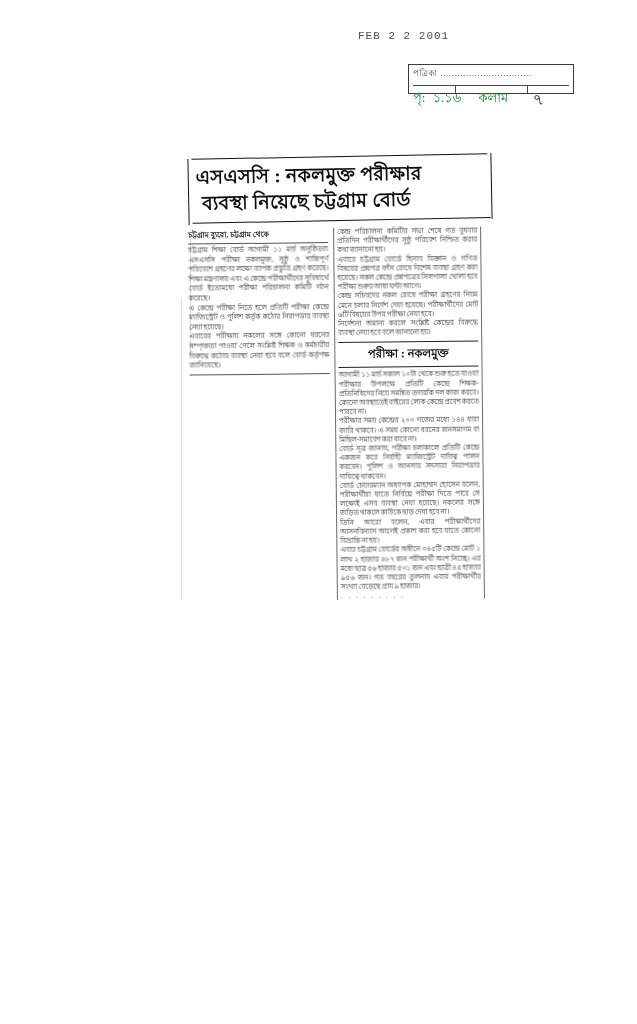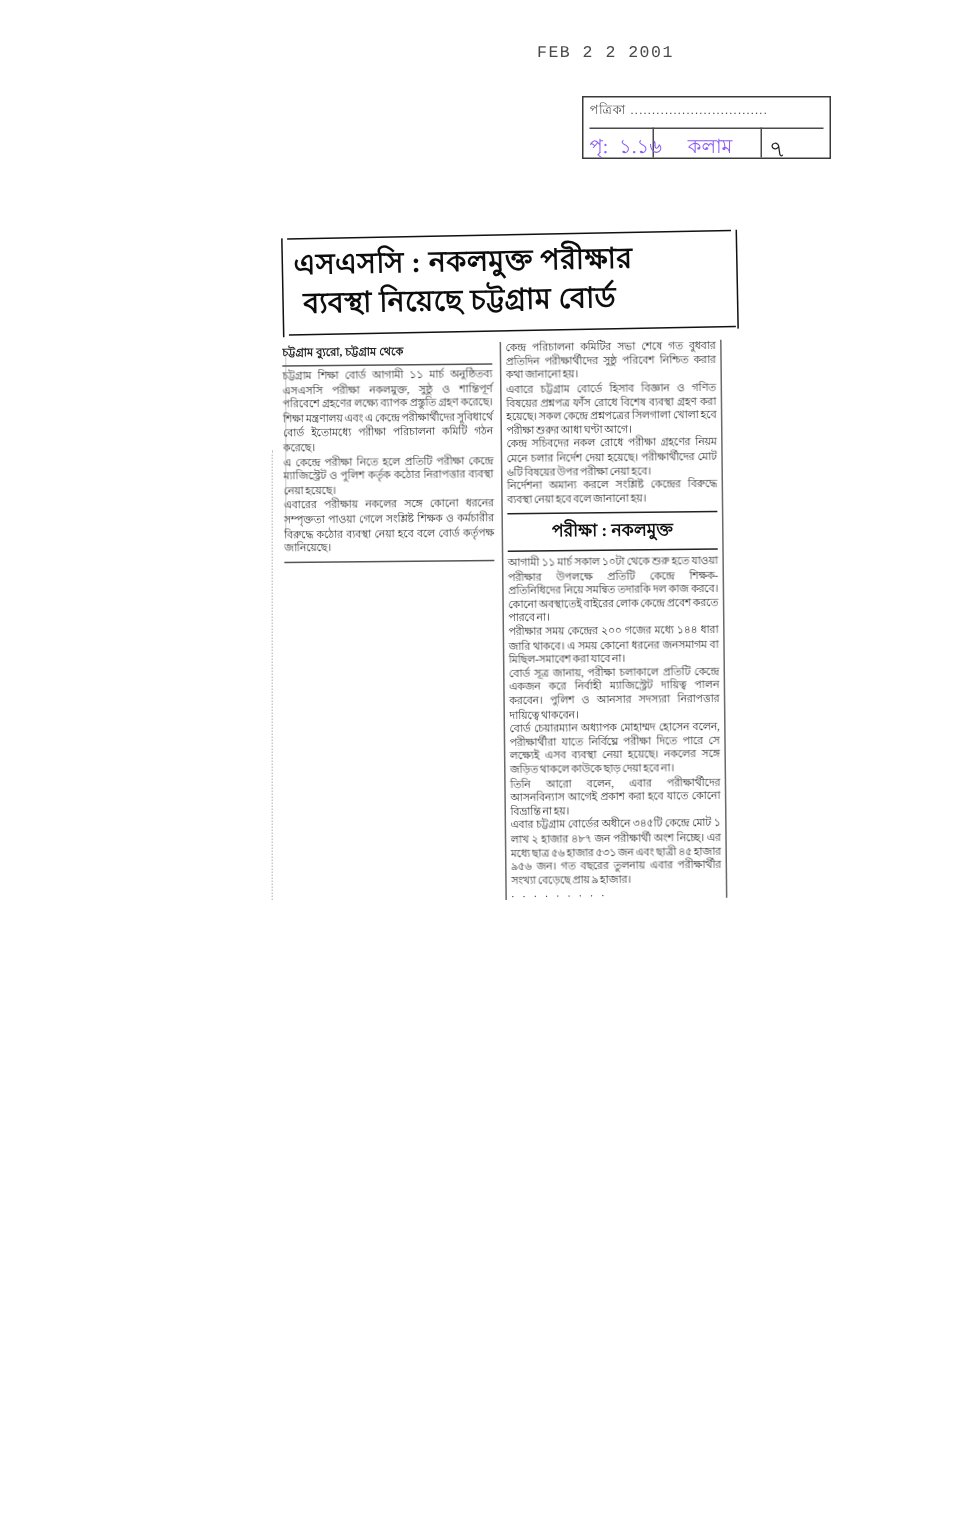--- a/index.html
+++ b/index.html
@@ -24,23 +24,23 @@
     font-size: 11px;
     letter-spacing: 1px;
     color: #4a4a4a;
     white-space: nowrap;
   }
 
   
   .stamp-box {
     position: absolute;
     top: 64px;
-    left: 388px;
+    left: 408px;
     width: 166px;
-    height: 42px;
+    height: 30px;
     border: 1px solid #3a3a3a;
     box-sizing: border-box;
     background: transparent;
   }
   .stamp-box .row {
     position: absolute;
     left: 4px;
     right: 4px;
     color: #2e2e2e;
     font-size: 9px;
@@ -51,21 +51,21 @@
   .stamp-box .row-line {
     position:absolute;
     left: 4px; right: 4px;
     top: 20px;
     border-top: 1px solid #4a4a4a;
   }
   .stamp-box .row-bottom {
     top: 23px;
     font-size: 13px;
     font-family: "Liberation Serif", serif;
-    color: #8b5cf6;
+    color: #15803d;
   }
   .stamp-box .vdiv {
     position: absolute;
     top: 20px; bottom: 0;
     width: 0;
     border-left: 1px solid #4a4a4a;
   }
   .stamp-box .vdiv-1 { left: 46px; }
   .stamp-box .vdiv-2 { left: 118px; }
   .stamp-box .scribble {

